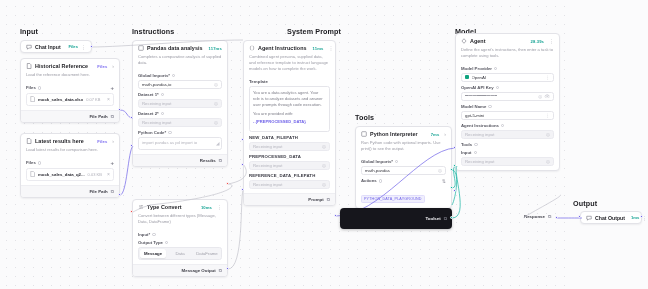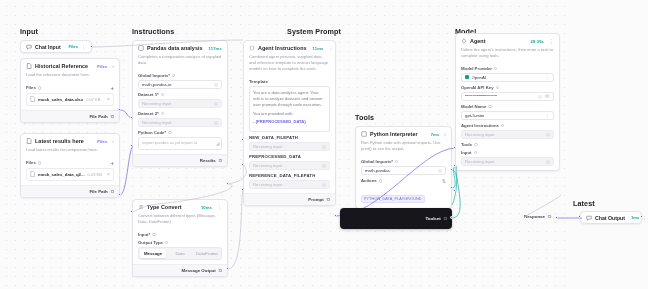--- a/index.html
+++ b/index.html
@@ -307,21 +307,21 @@
     <path d="M560,195 C 566,195 520,218 524,218" class="grey"></path>
 
     <path d="M556,218 C 570,218 575,218 582,218"></path>
   </svg>
 
   <div class="col-title" style="left:20px; top:27px;">Input</div>
   <div class="col-title" style="left:132px; top:27px;">Instructions</div>
   <div class="col-title" style="left:243px; top:27px;margin-left:44px;">System Prompt</div>
   <div class="col-title" style="left:355px; top:113px;">Tools</div>
   <div class="col-title" style="left:455px; top:27px;">Model</div>
-  <div class="col-title" style="left:573px; top:199px;">Latest</div>
+  <div class="col-title" style="left:573px; top:199px;">Output</div>
 
   <div class="pill-node" style="left:20px; top:40px; width:72px; height:13px;">
     <span class="nh-icon">
       <svg viewBox="0 0 12 12">
           <path d="M1.5 2.5h9v5.5h-5L3 10.5V8H1.5z" fill="none" stroke="currentColor" stroke-width="1.1"></path>
         </svg>
     </span>
     <span class="pl-title">Chat Input</span>
     <span class="nh-spacer"></span>
     <span class="pl-badge">Files</span>

